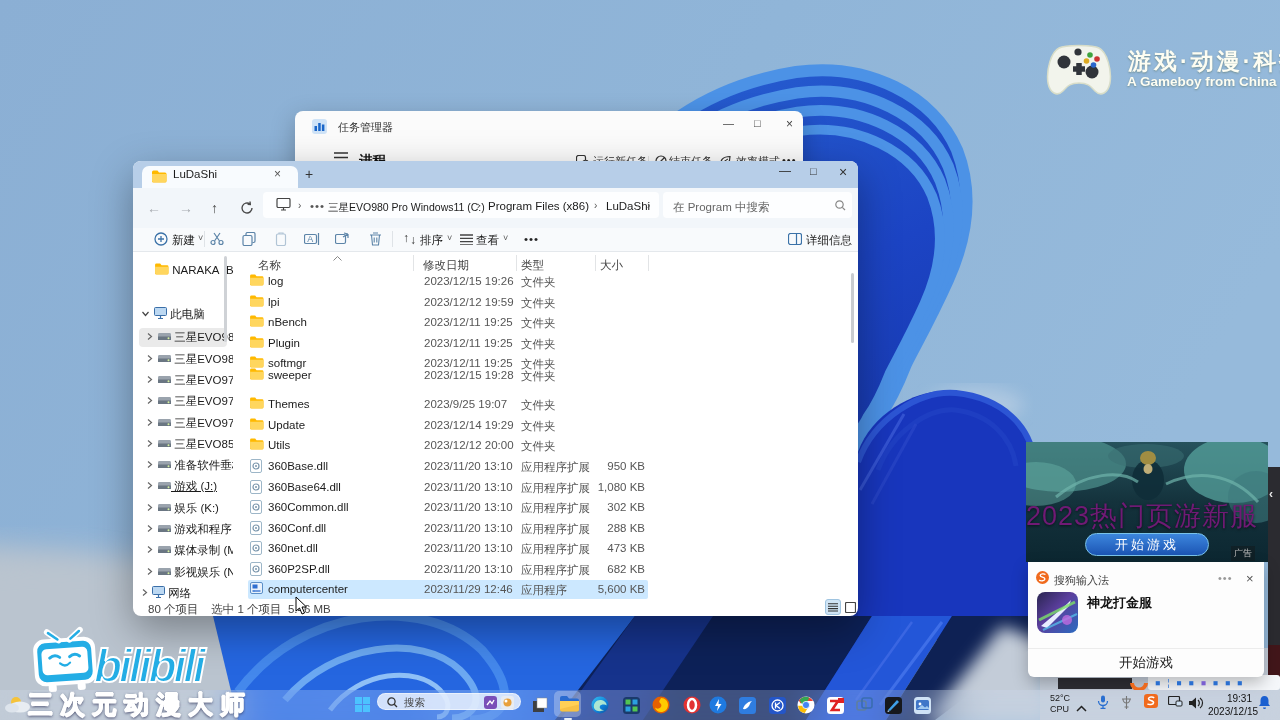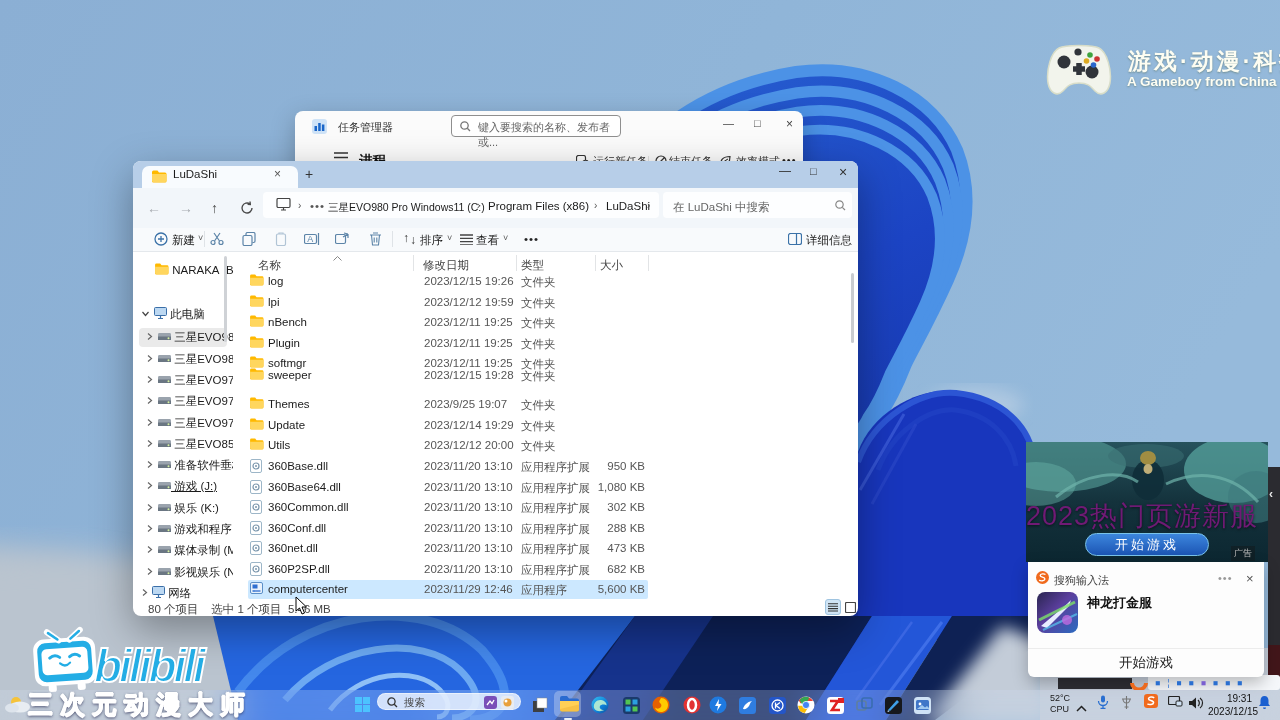--- a/index.html
+++ b/index.html
@@ -69,27 +69,20 @@
 </svg>
 
 <div class="abs" style="left:295px;top:111px;width:508px;height:90px;background:#fbfbfb;border-radius:8px;box-shadow:0 8px 24px rgba(0,0,0,0.25);z-index:2;font-size:11px;color:#333">
   <svg class="abs" style="left:17px;top:8px" width="15" height="15" viewBox="0 0 15 15">
       <rect x="0" y="0" width="15" height="15" rx="3" fill="#cfe3f7"></rect>
       <rect x="2.5" y="7" width="2.5" height="5" fill="#1a66c9"></rect>
       <rect x="6.2" y="4" width="2.5" height="8" fill="#1a66c9"></rect>
       <rect x="9.9" y="5.5" width="2.5" height="6.5" fill="#1a66c9"></rect>
     </svg>
   <span class="abs" style="left:43px;top:9px">任务管理器</span>
-  <div class="abs" style="left:156px;top:4px;width:170px;height:22px;border:1px solid #8f8f8f;border-radius:4px;background:#fff">
-    <svg class="abs" style="left:8px;top:5px" width="11" height="11" viewBox="0 0 11 11">
-        <circle cx="4.5" cy="4.5" r="3.7" fill="none" stroke="#777" stroke-width="1.3"></circle>
-        <path d="M7.3,7.3 L10,10" stroke="#777" stroke-width="1.3"></path>
-      </svg>
-    <span class="abs" style="left:26px;top:4px;color:#666">键入要搜索的名称、发布者或...</span>
-  </div>
   <span class="abs" style="left:428px;top:6px;color:#444">—</span>
   <span class="abs" style="left:459px;top:6px;color:#444">□</span>
   <span class="abs" style="left:491px;top:6px;color:#444;font-size:12px">×</span>
   <svg class="abs" style="left:39px;top:41px" width="14" height="11" viewBox="0 0 14 11">
       <path d="M0,1 h14 M0,5.5 h14 M0,10 h14" stroke="#333" stroke-width="1.4"></path>
     </svg>
   <div class="abs" style="left:64px;top:41px;font-size:13.5px;font-weight:bold;color:#111">进程</div>
   <svg class="abs" style="left:281px;top:44px" width="13" height="12" viewBox="0 0 13 12">
       <rect x="0.5" y="0.5" width="9" height="9" rx="2" fill="none" stroke="#333" stroke-width="1.2"></rect>
       <circle cx="9.5" cy="8.5" r="3.2" fill="#fff" stroke="#333" stroke-width="1.1"></circle>
@@ -141,21 +134,21 @@
     </svg>
   <span class="abs" style="left:165px;top:39px;color:#555;font-size:10px">›</span>
   <span class="abs" style="left:177px;top:39px;color:#555;letter-spacing:1px">•••</span>
   <span class="abs" style="left:195px;top:40px;font-size:10.5px">三星EVO980 Pro Windows11 (C:)</span>
   <span class="abs" style="left:344px;top:39px;color:#555;font-size:10px">›</span>
   <span class="abs" style="left:355px;top:39px">Program Files (x86)</span>
   <span class="abs" style="left:461px;top:39px;color:#555;font-size:10px">›</span>
   <span class="abs" style="left:473px;top:39px">LuDaShi</span>
   <span class="abs" style="left:514px;top:39px;color:#555;font-size:10px">›</span>
   <div class="abs" style="left:530px;top:31px;width:189px;height:26px;background:#fdfeff;border-radius:4px"></div>
-  <span class="abs" style="left:540px;top:39px;color:#666">在 LuDaShi 中搜索</span>
+  <span class="abs" style="left:540px;top:39px;color:#666">在 Program 中搜索</span>
   <svg class="abs" style="left:702px;top:39px" width="11" height="11" viewBox="0 0 11 11">
       <circle cx="4.5" cy="4.5" r="3.7" fill="none" stroke="#888" stroke-width="1.2"></circle>
       <path d="M7.3,7.3 L10,10" stroke="#888" stroke-width="1.2"></path>
     </svg>
 
   <div class="abs" style="left:0;top:67px;width:725px;height:24px;background:#f8fafc;border-bottom:1px solid #e4e8ec"></div>
   <svg class="abs" style="left:21px;top:71px" width="14" height="14" viewBox="0 0 14 14">
       <circle cx="7" cy="7" r="6" fill="none" stroke="#3b72a8" stroke-width="1.3"></circle>
       <path d="M7,4 v6 M4,7 h6" stroke="#3b72a8" stroke-width="1.3"></path>
     </svg>

